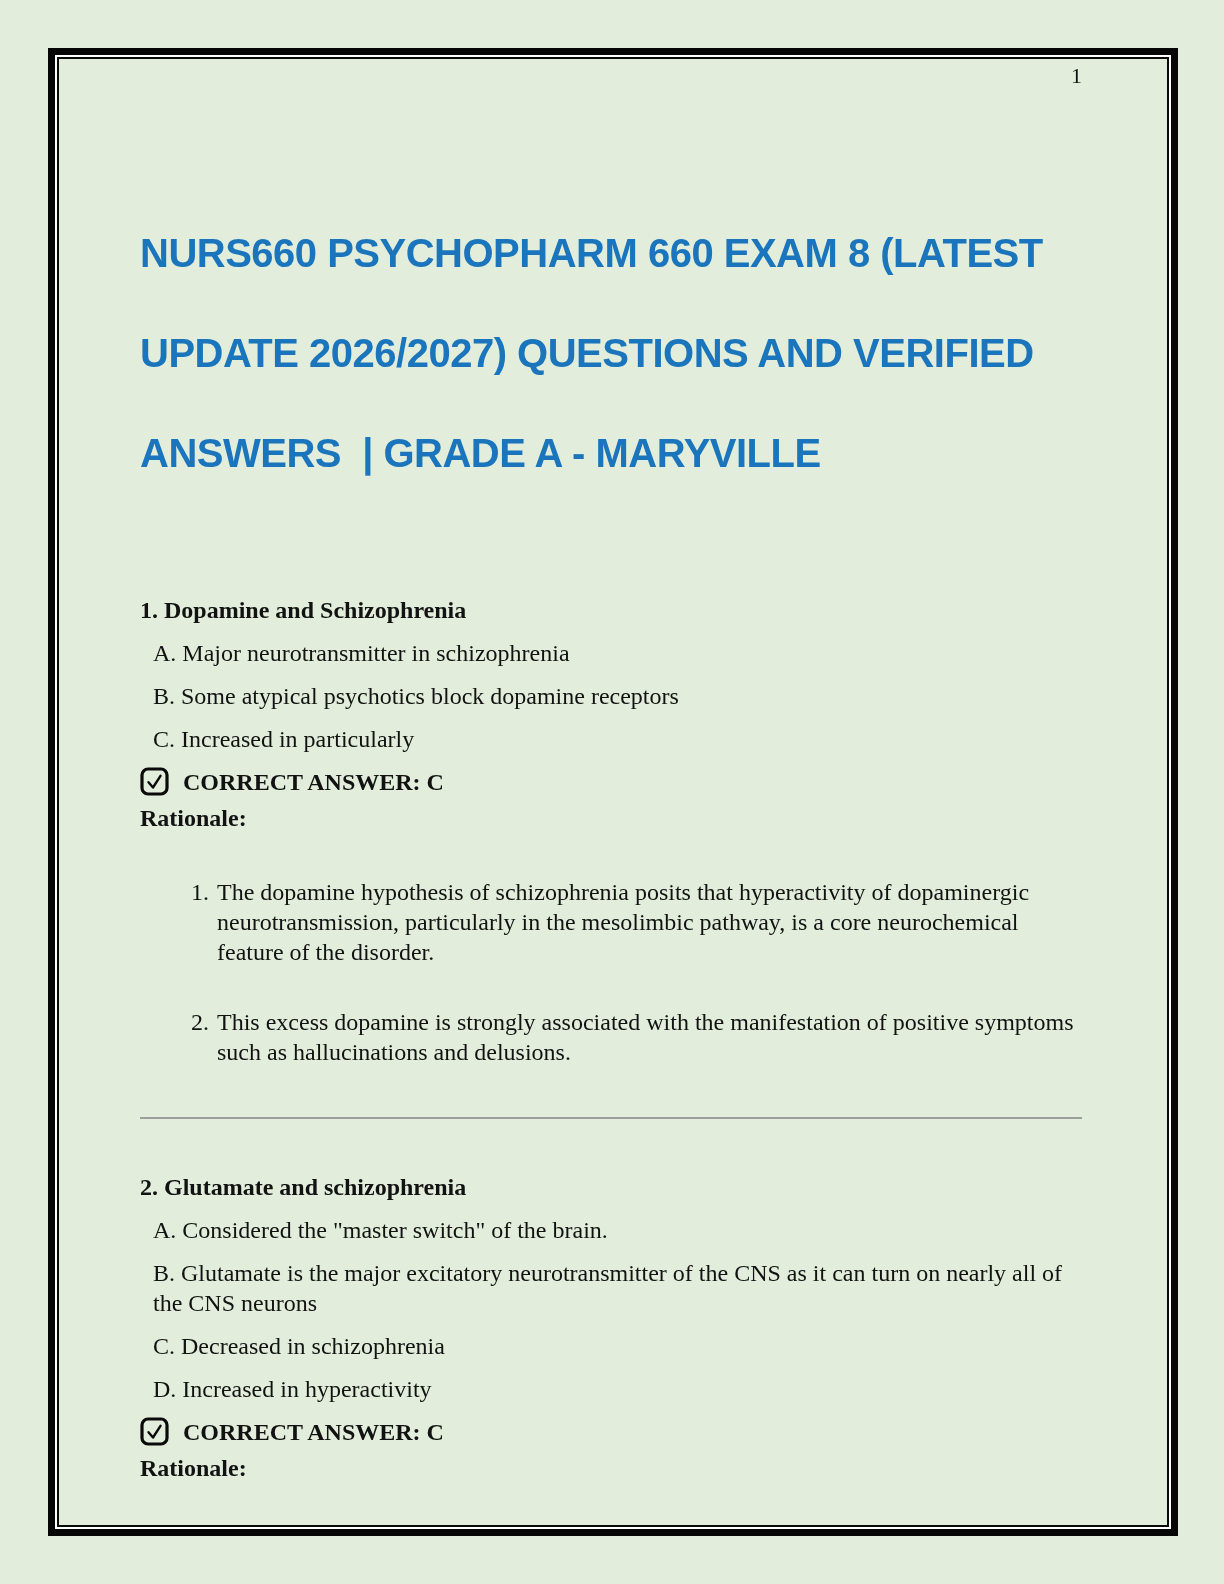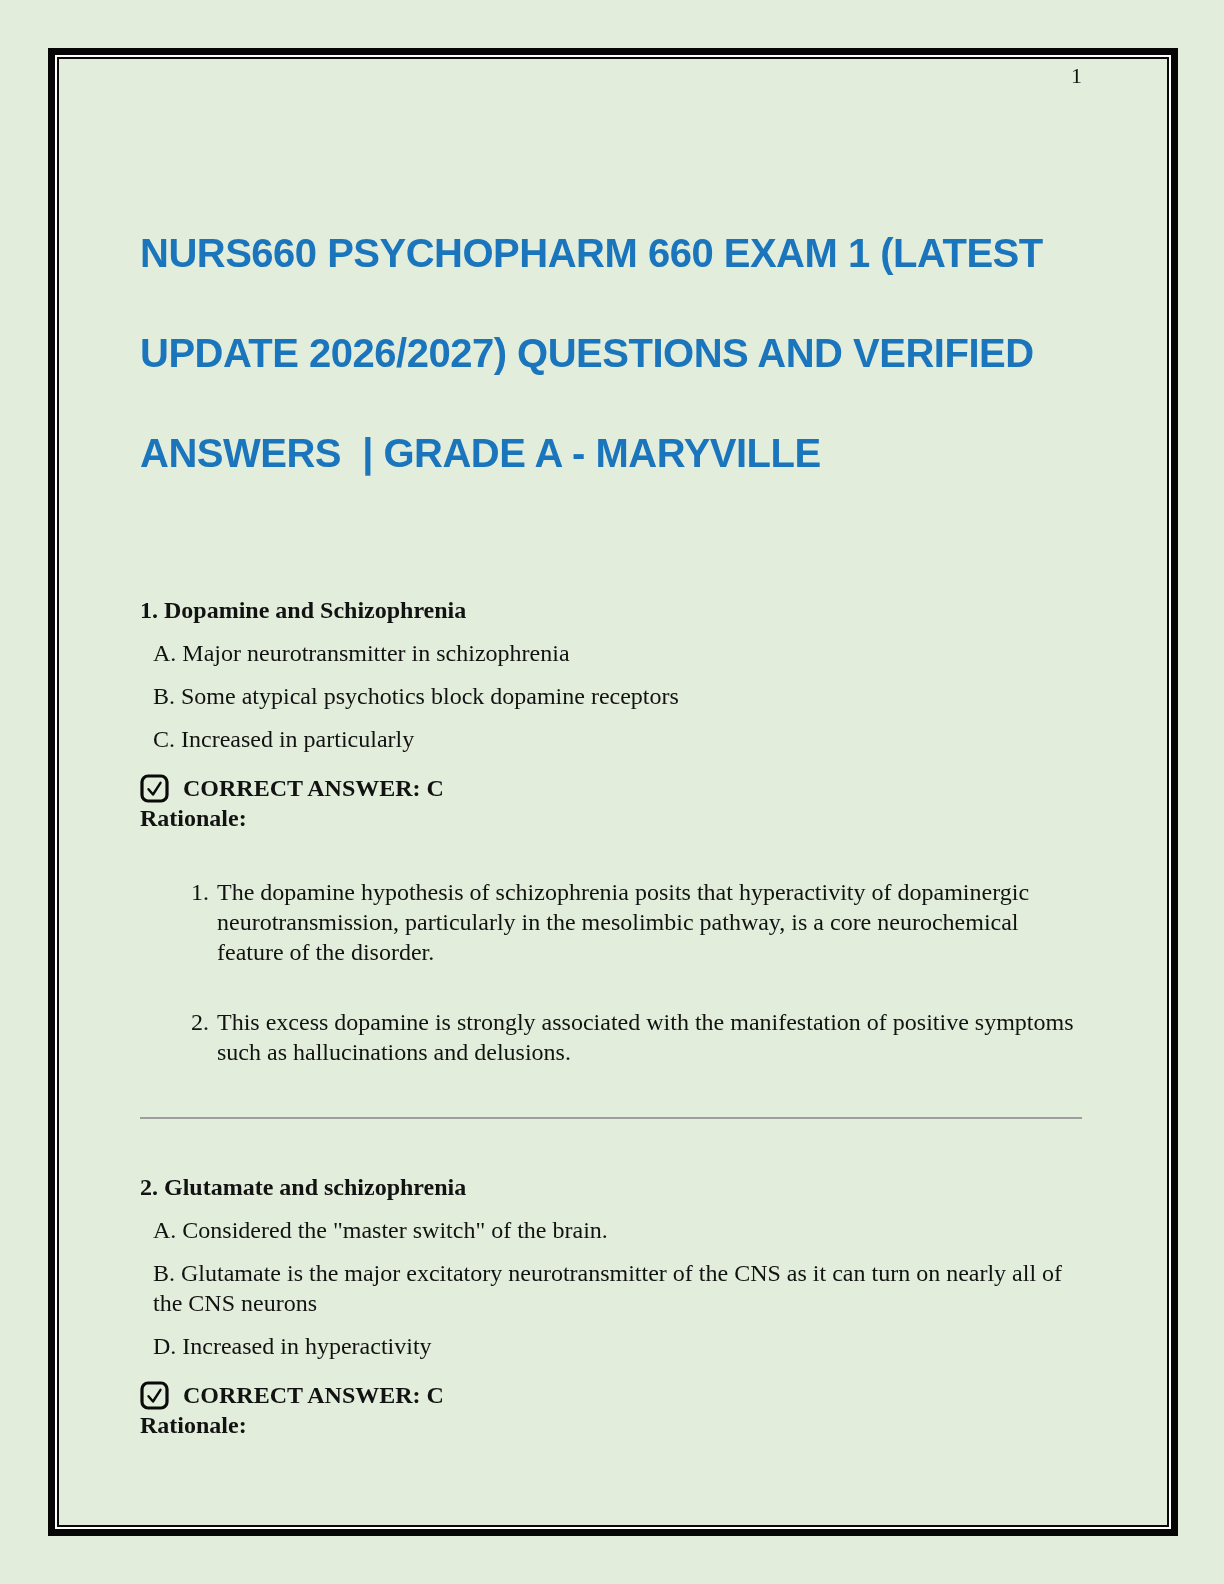--- a/index.html
+++ b/index.html
@@ -64,21 +64,21 @@
     margin: 0;
     font-weight: bold;
   }
   .option {
     margin: 13px;
   }
   .answer-row {
     margin: 0;
     height: 36px;
     display: flex;
-    align-items: flex-end;
+    align-items: flex-start;
     gap: 14px;
   }
   .checkbox-icon {
     flex: 0 0 auto;
     display: block;
   }
   .answer-label {
     font-weight: bold;
   }
   .rationale-label {
@@ -104,21 +104,21 @@
 <body>
 
 <div class="frame">
   <div class="frame-inner">
 
     <div class="content">
 
       <div class="page-number">1</div>
 
       <h1 class="doc-title">
-        <span class="title-line">NURS660 PSYCHOPHARM 660 EXAM 1 (LATEST</span>
+        <span class="title-line">NURS660 PSYCHOPHARM 660 EXAM 8 (LATEST</span>
         <span class="title-line">UPDATE 2026/2027) QUESTIONS AND VERIFIED</span>
         <span class="title-line">ANSWERS  | GRADE A - MARYVILLE</span>
       </h1>
 
       <section class="question question-1">
         <p class="q-heading">1. Dopamine and Schizophrenia</p>
         <p class="option">A. Major neurotransmitter in schizophrenia</p>
         <p class="option">B. Some atypical psychotics block dopamine receptors</p>
         <p class="option">C. Increased in particularly</p>
         <p class="answer-row">
@@ -134,20 +134,21 @@
           <li>This excess dopamine is strongly associated with the manifestation of positive symptoms such as hallucinations and delusions.</li>
         </ol>
       </section>
 
       <hr class="divider">
 
       <section class="question question-2">
         <p class="q-heading">2. Glutamate and schizophrenia</p>
         <p class="option">A. Considered the "master switch" of the brain.</p>
         <p class="option">B. Glutamate is the major excitatory neurotransmitter of the CNS as it can turn on nearly all of the CNS neurons</p>
+        <p class="option">C. Decreased in schizophrenia</p>
         <p class="option">D. Increased in hyperactivity</p>
         <p class="answer-row">
           <svg class="checkbox-icon" width="29" height="29" viewBox="0 0 29 29" aria-hidden="true">
             <rect x="2" y="2" width="25" height="25" rx="6" fill="none" stroke="#0a0a0a" stroke-width="3.2"></rect>
             <path d="M8.5 15.2 L13 20.5 L20.5 8.8" fill="none" stroke="#0a0a0a" stroke-width="2.4" stroke-linecap="round" stroke-linejoin="round"></path>
           </svg>
           <span class="answer-label">CORRECT ANSWER: C</span>
         </p>
         <p class="rationale-label">Rationale:</p>
       </section>

